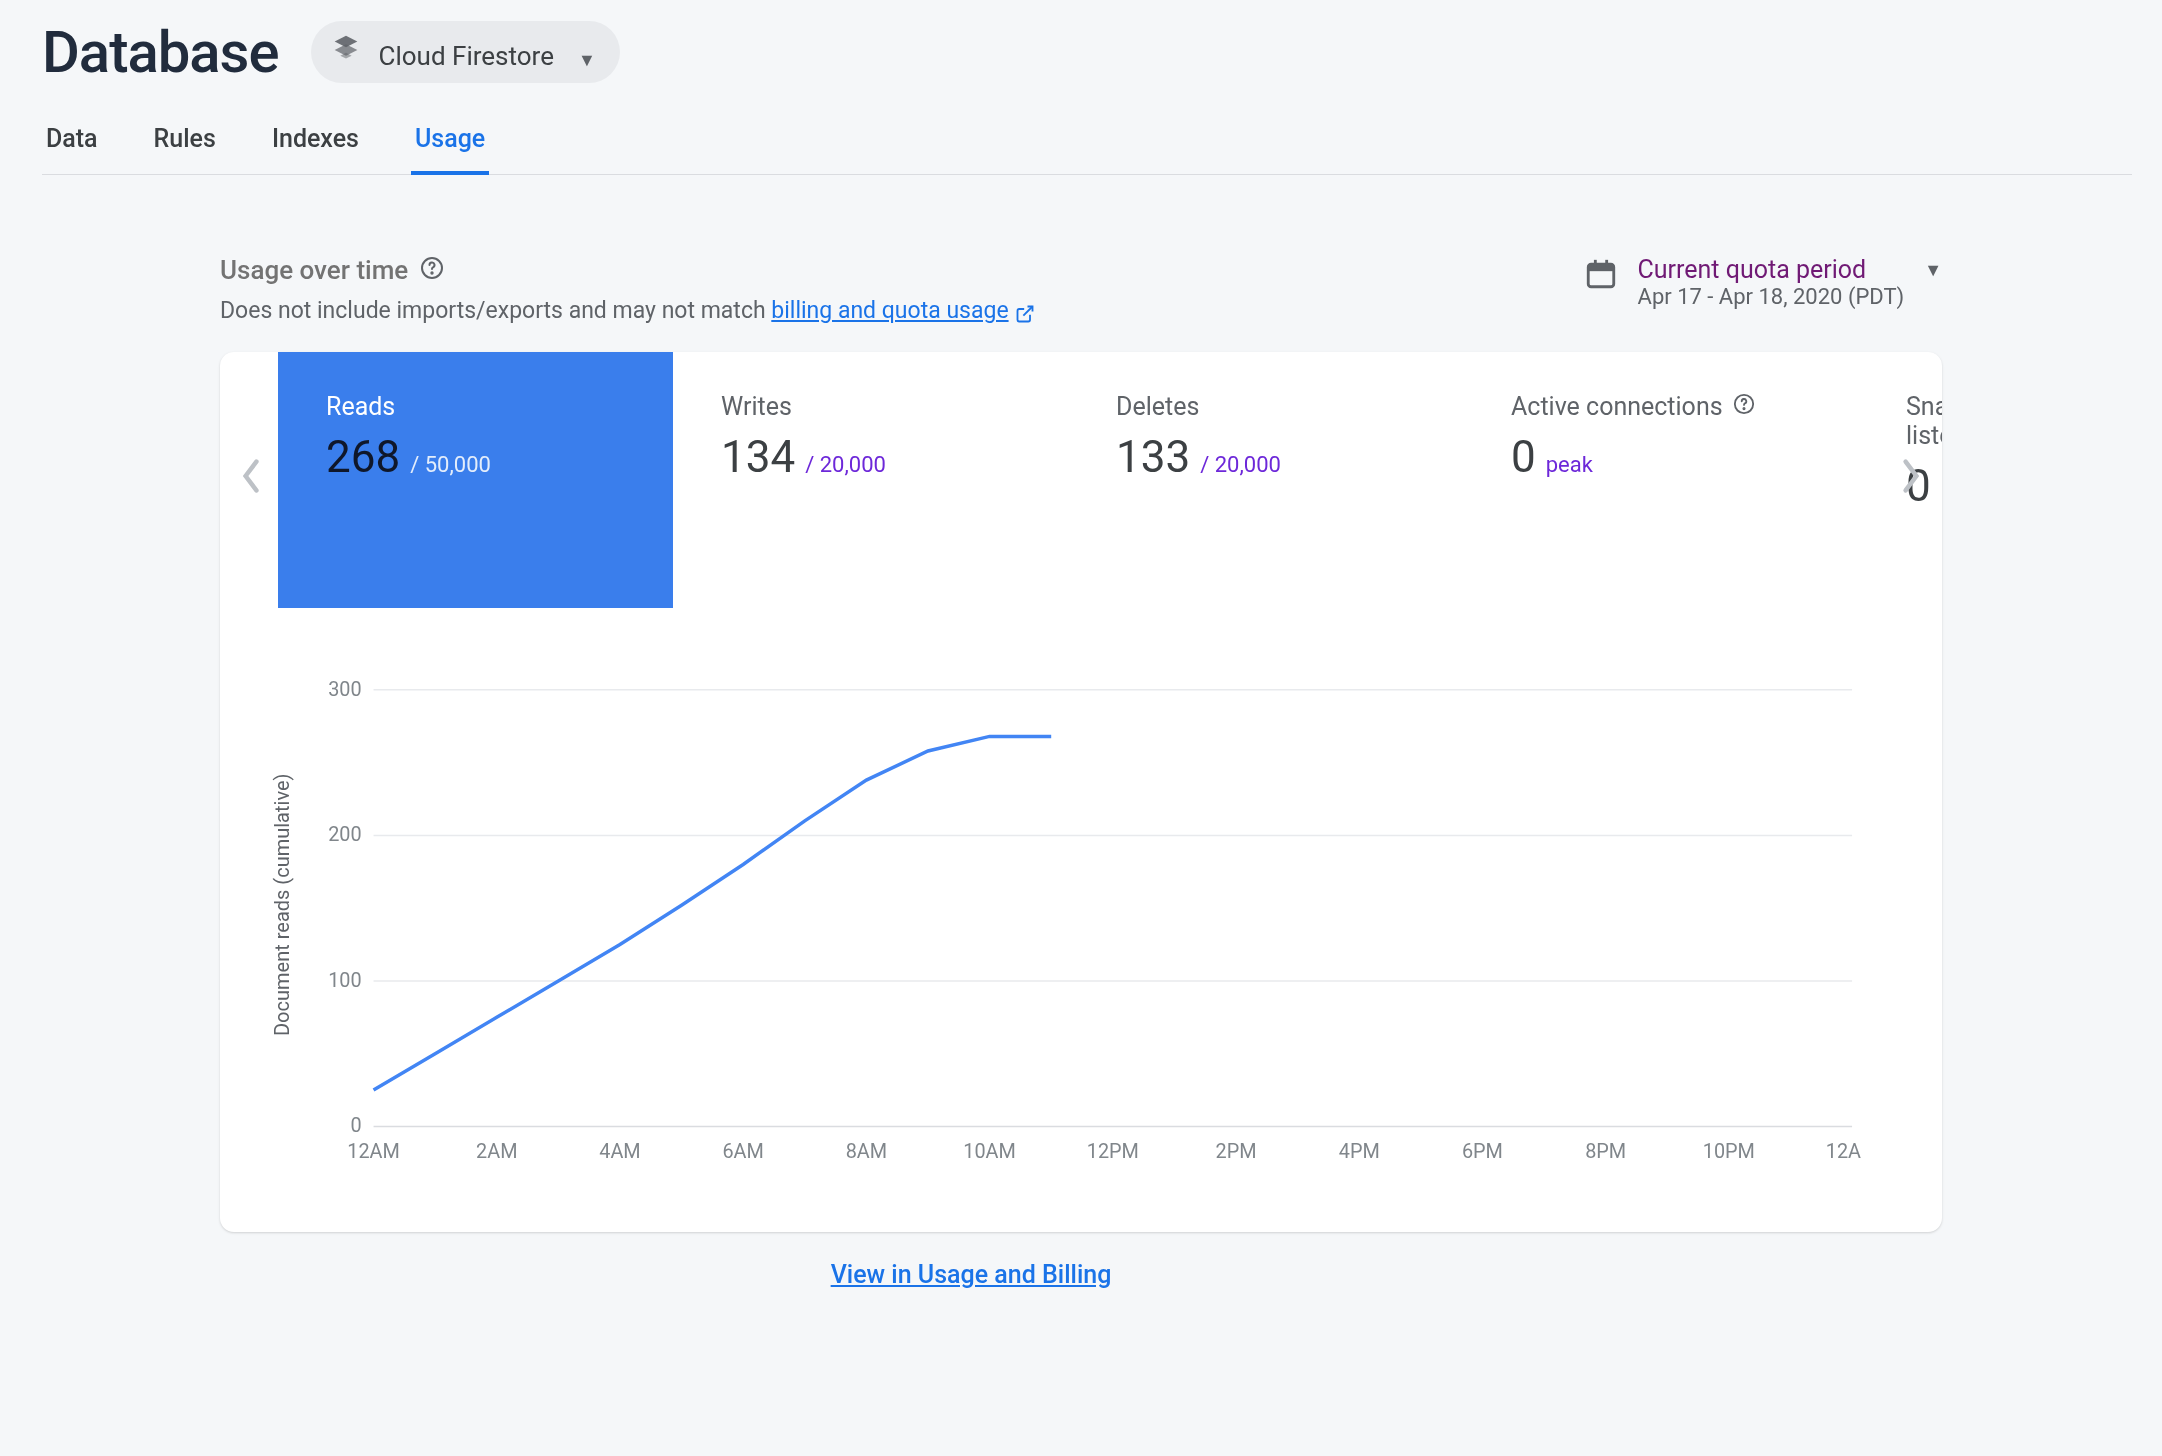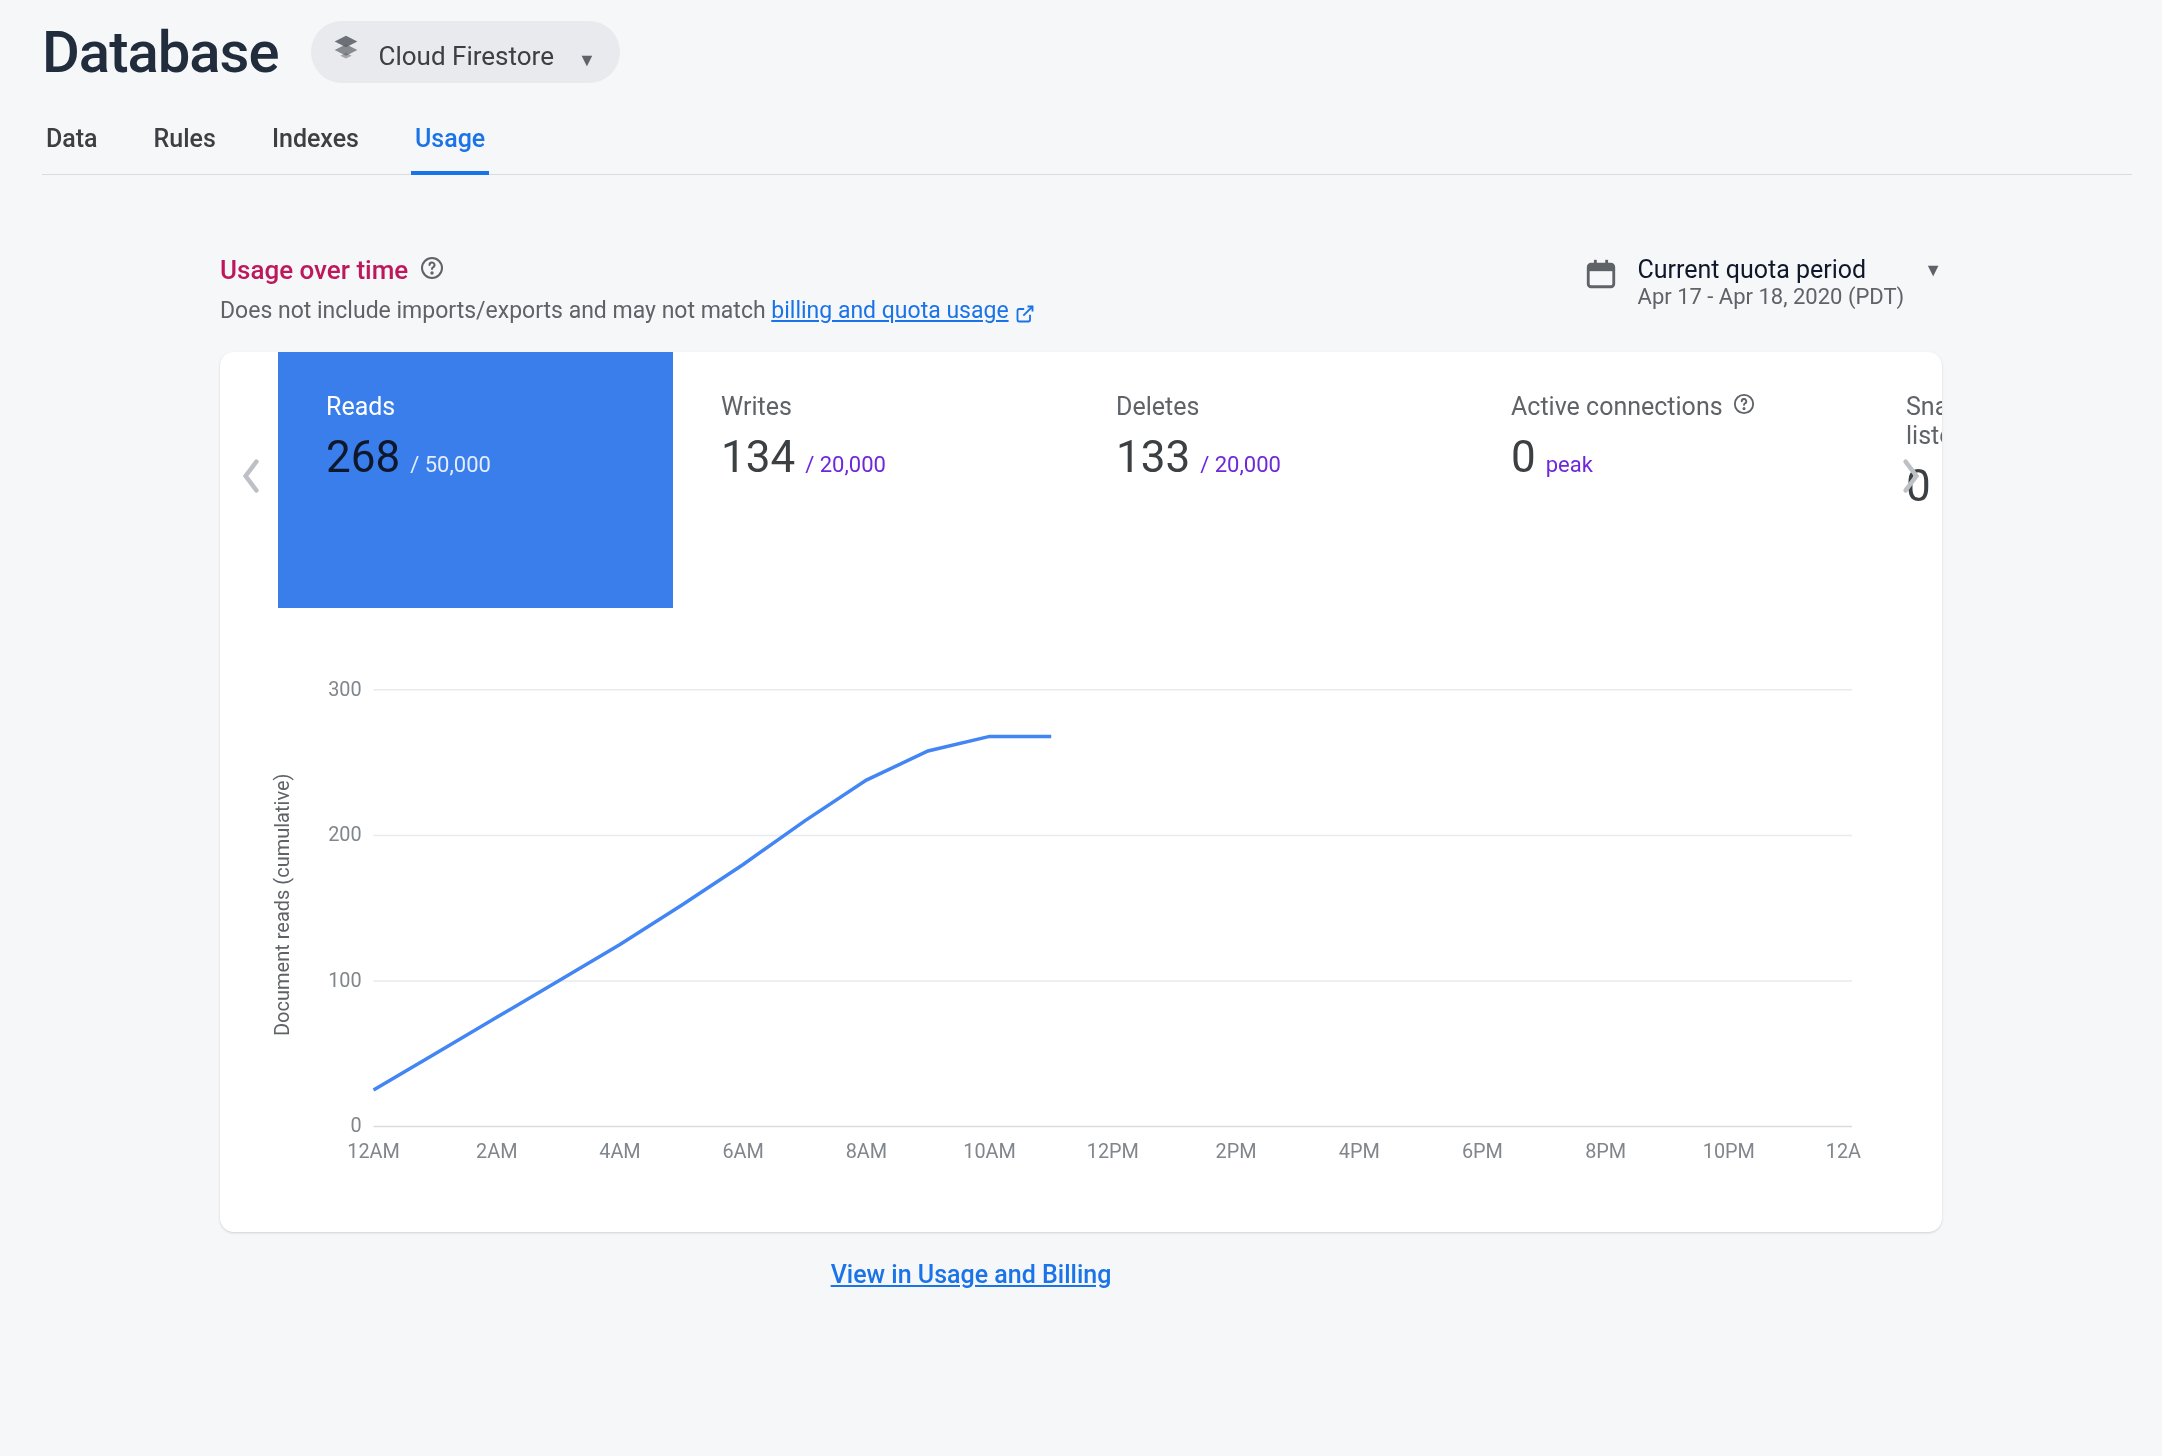--- a/index.html
+++ b/index.html
@@ -92,21 +92,21 @@
 
 .usage-title-row {
   display: flex;
   align-items: center;
   gap: 12px;
 }
 
 .usage-title {
   font-size: 26px;
   font-weight: 500;
-  color: #be185d;
+  color: #737373;
 }
 
 .help-icon {
   width: 24px;
   height: 24px;
   color: #5f6368;
 }
 
 .usage-subtitle {
   font-size: 23px;
@@ -141,21 +141,21 @@
 }
 
 .period-text-row {
   display: flex;
   align-items: center;
   gap: 50px;
 }
 
 .period-label {
   font-size: 25px;
-  color: #0f172a;
+  color: #701a75;
 }
 
 .period-range {
   font-size: 22px;
   color: #5f6368;
 }
 
 .card {
   background: #fff;
   border-radius: 14px;

